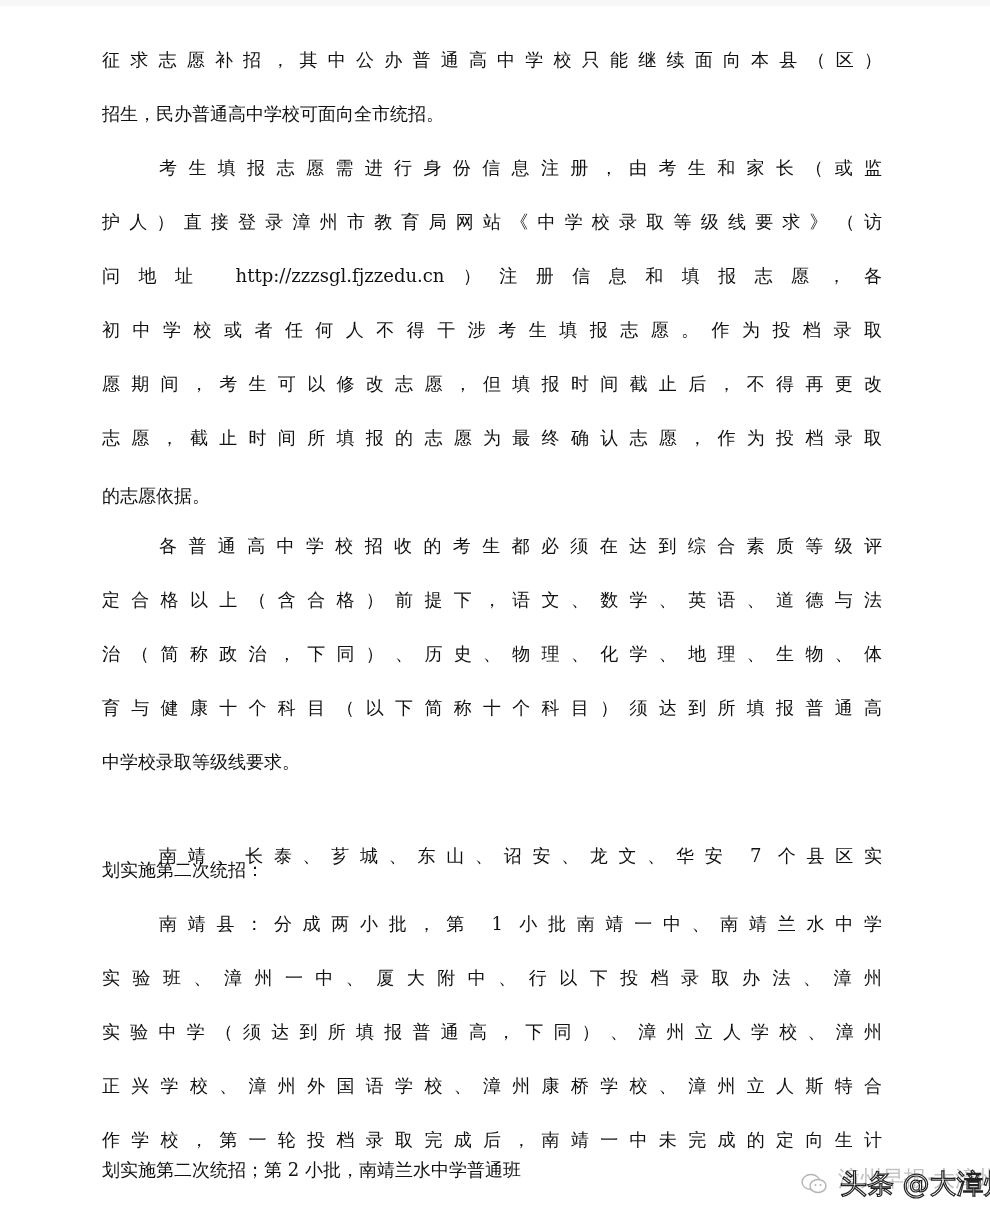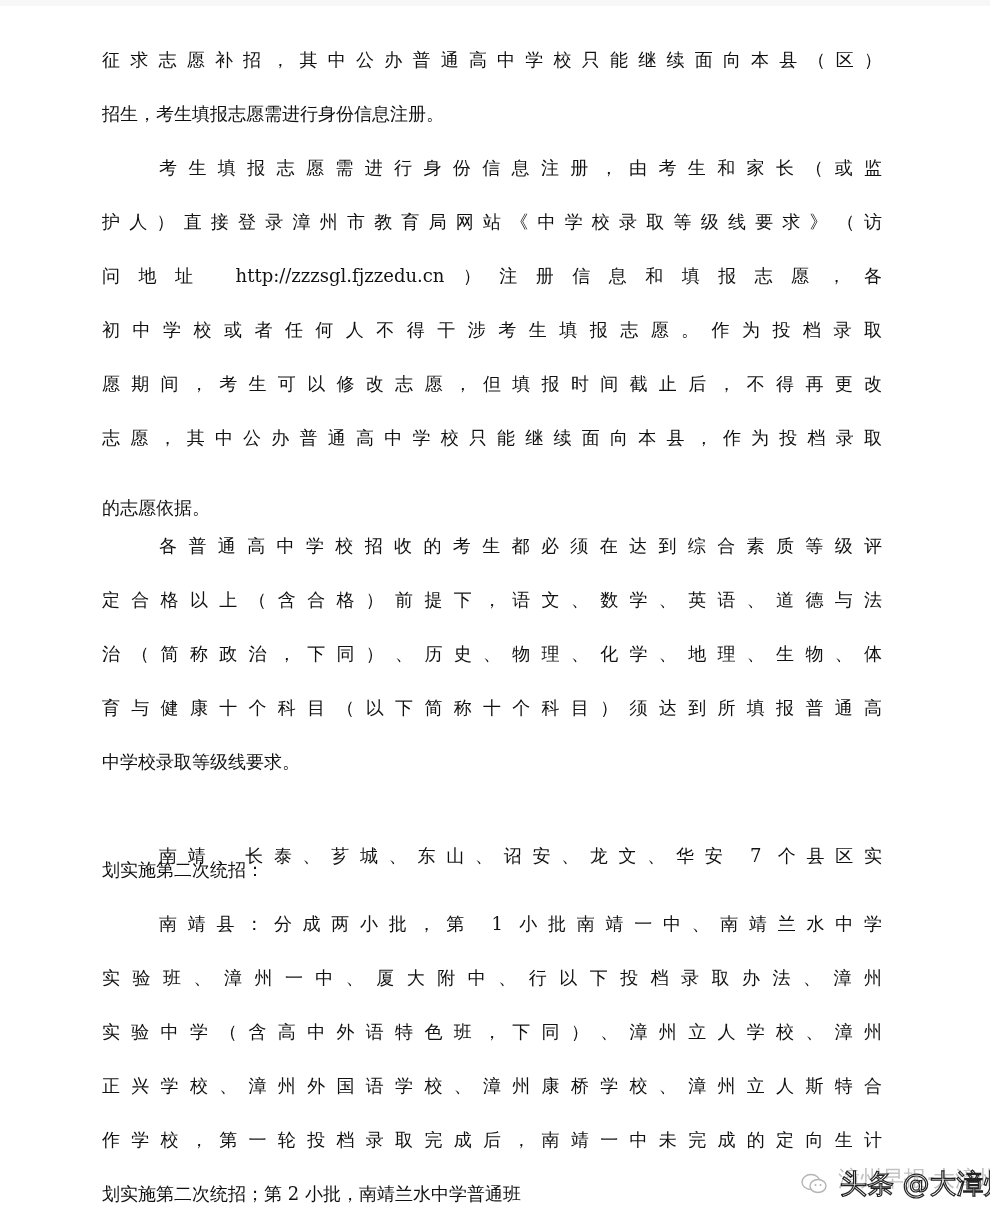--- a/index.html
+++ b/index.html
@@ -75,41 +75,41 @@
       margin-left: 6px;
     }
   </style>
 </head>
 <body>
 
 <div class="top-strip"></div>
 
 <div class="page">
   <div class="line" style="top:40px">征求志愿补招，其中公办普通高中学校只能继续面向本县（区）</div>
-  <div class="line last" style="top:94px">招生，考生填报志愿需进行身份信息注册。</div>
+  <div class="line last" style="top:94px">招生，民办普通高中学校可面向全市统招。</div>
   <div class="line indent" style="top:148px">考生填报志愿需进行身份信息注册，由考生和家长（或监</div>
   <div class="line" style="top:202px">护人）直接登录漳州市教育局网站《中学校录取等级线要求》（访</div>
   <div class="line" style="top:256px">问地址 http://zzzsgl.fjzzedu.cn）注册信息和填报志愿，各</div>
   <div class="line" style="top:310px">初中学校或者任何人不得干涉考生填报志愿。作为投档录取</div>
   <div class="line" style="top:364px">愿期间，考生可以修改志愿，但填报时间截止后，不得再更改</div>
-  <div class="line" style="top:418px">志愿，其中公办普通高中学校只能继续面向本县，作为投档录取</div>
-  <div class="line last" style="top:488px">的志愿依据。</div>
+  <div class="line" style="top:418px">志愿，截止时间所填报的志愿为最终确认志愿，作为投档录取</div>
+  <div class="line last" style="top:476px">的志愿依据。</div>
   <div class="line indent" style="top:526px">各普通高中学校招收的考生都必须在达到综合素质等级评</div>
   <div class="line" style="top:580px">定合格以上（含合格）前提下，语文、数学、英语、道德与法</div>
   <div class="line" style="top:634px">治（简称政治，下同）、历史、物理、化学、地理、生物、体</div>
   <div class="line" style="top:688px">育与健康十个科目（以下简称十个科目）须达到所填报普通高</div>
   <div class="line last" style="top:742px">中学校录取等级线要求。</div>
   <div class="line indent" style="top:836px">南靖、长泰、芗城、东山、诏安、龙文、华安 7 个县区实</div>
   <div class="line last" style="top:850px">划实施第二次统招：</div>
   <div class="line indent" style="top:904px">南靖县：分成两小批，第 1 小批南靖一中、南靖兰水中学</div>
   <div class="line" style="top:958px">实验班、漳州一中、厦大附中、行以下投档录取办法、漳州</div>
-  <div class="line" style="top:1012px">实验中学（含高中外语特色班，下同）、漳州立人学校、漳州</div>
+  <div class="line" style="top:1012px">实验中学（须达到所填报普通高，下同）、漳州立人学校、漳州</div>
   <div class="line" style="top:1066px">正兴学校、漳州外国语学校、漳州康桥学校、漳州立人斯特合</div>
   <div class="line" style="top:1120px">作学校，第一轮投档录取完成后，南靖一中未完成的定向生计</div>
-  <div class="line last" style="top:1174px">划实施第二次统招；第 2 小批，南靖兰水中学普通班</div>
+  <div class="line last" style="top:1150px">划实施第二次统招；第 2 小批，南靖兰水中学普通班</div>
 </div>
 
 <div class="watermark">
   <span class="wm-icon">
     <svg viewBox="0 0 28 24">
       <ellipse cx="11" cy="10" rx="9" ry="7.5" fill="none" stroke="#777" stroke-width="1.4"></ellipse>
       <ellipse cx="18" cy="14" rx="8" ry="6.5" fill="#fff" stroke="#777" stroke-width="1.4"></ellipse>
       <circle cx="15.5" cy="13" r="1" fill="#777"></circle>
       <circle cx="20.5" cy="13" r="1" fill="#777"></circle>
     </svg>

